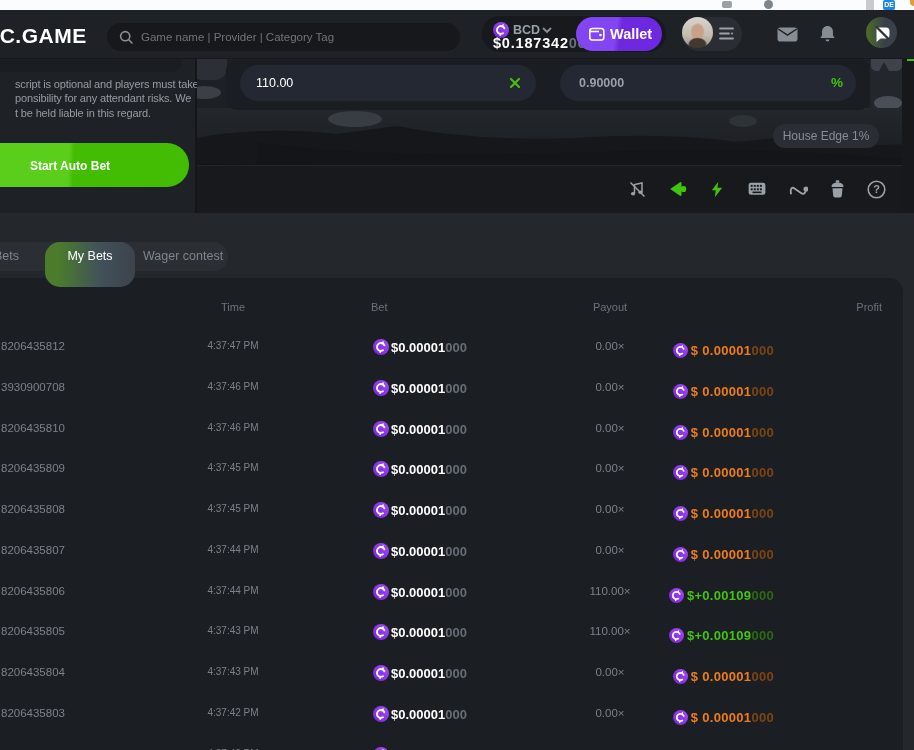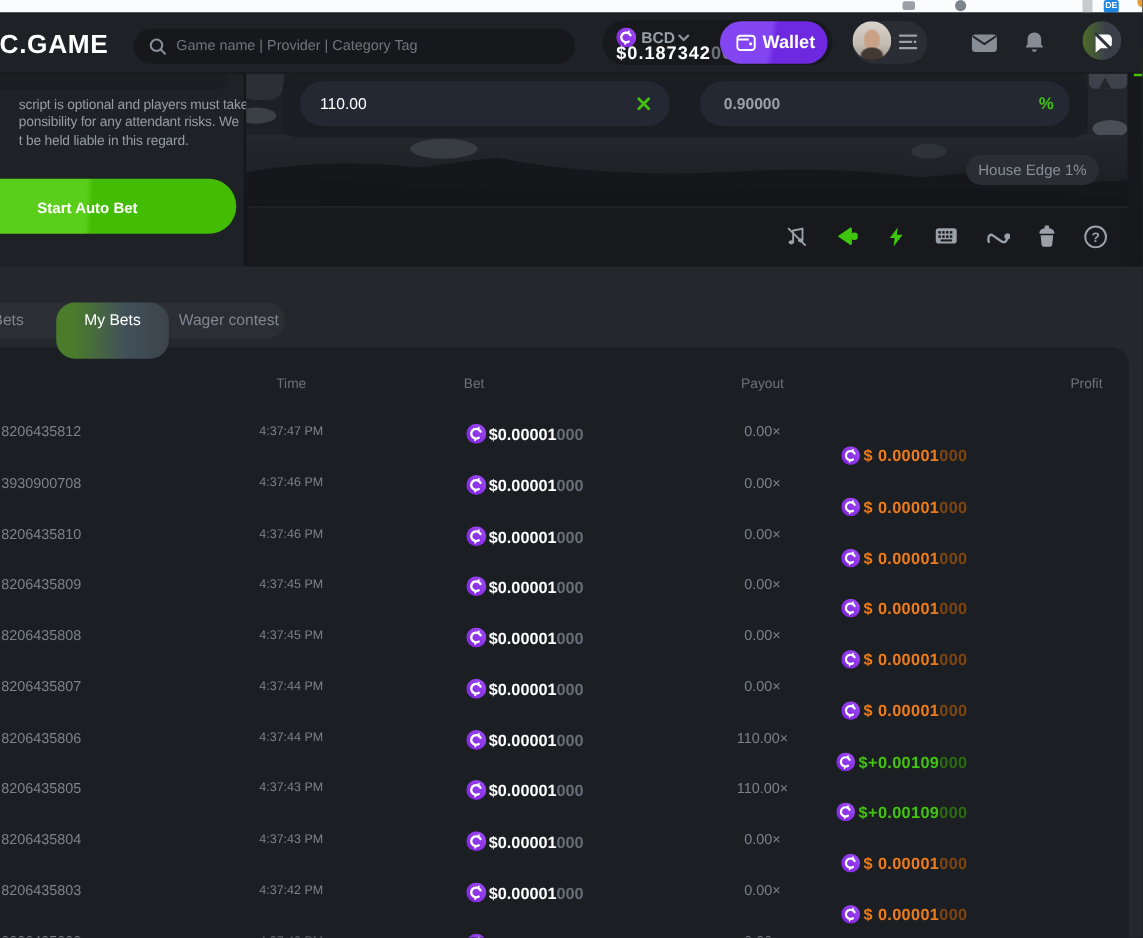--- a/index.html
+++ b/index.html
@@ -39,21 +39,21 @@
 #mybets{position:absolute;left:45px;top:242px;width:90px;height:45px;border-radius:15px;background:linear-gradient(90deg,#4a7c2b 0%,#4a7c2b 15%,#42505a 62%,#3c434b 100%);color:#fff;font-weight:normal;font-size:12.5px;text-align:center;line-height:29px}
 .tabtxt{position:absolute;top:242px;color:#7e858f;font-size:12.5px;line-height:29px}
 
 #tblock{position:absolute;left:-20px;top:278px;width:923px;height:500px;background:#1b1e23;border-radius:14px}
 .th{position:absolute;color:#6b727c;font-size:11px}
 .row{position:absolute;left:0;width:806px;height:40px}
 .cid{position:absolute;left:1px;top:13px;color:#7b828b;font-size:11.5px}
 .ctime{position:absolute;left:183px;top:13px;width:100px;text-align:center;color:#7b828b;font-size:10px}
 .cbet{position:absolute;left:373px;top:12px;display:flex;align-items:flex-end;gap:2px;color:#fff;font-weight:bold;font-size:13px}
 .cpay{position:absolute;left:560px;top:13px;width:100px;text-align:center;color:#7b828b;font-size:11.5px}
-.cprof{position:absolute;right:32px;top:30px;display:flex;align-items:center;gap:3px;font-weight:bold;font-size:13px;letter-spacing:.3px}
+.cprof{position:absolute;right:32px;top:16px;display:flex;align-items:center;gap:3px;font-weight:bold;font-size:13px;letter-spacing:.3px}
 .dim{color:#666d76;font-weight:bold}
 .loss{color:#ef7c1a}.lossd{color:#7d4511}
 .win{color:#42c410}.wind{color:#2c6b10}
 .greendash{position:absolute;left:907px;top:58px;width:7px;height:3px;background:#44c20a}
 .greenglow{position:absolute;left:907px;top:35px;width:7px;height:23px;background:linear-gradient(180deg,#20261b,#314c1c)}
 </style>
 </head>
 <body>
 <div id="page">
   <svg width="0" height="0" style="position:absolute">

